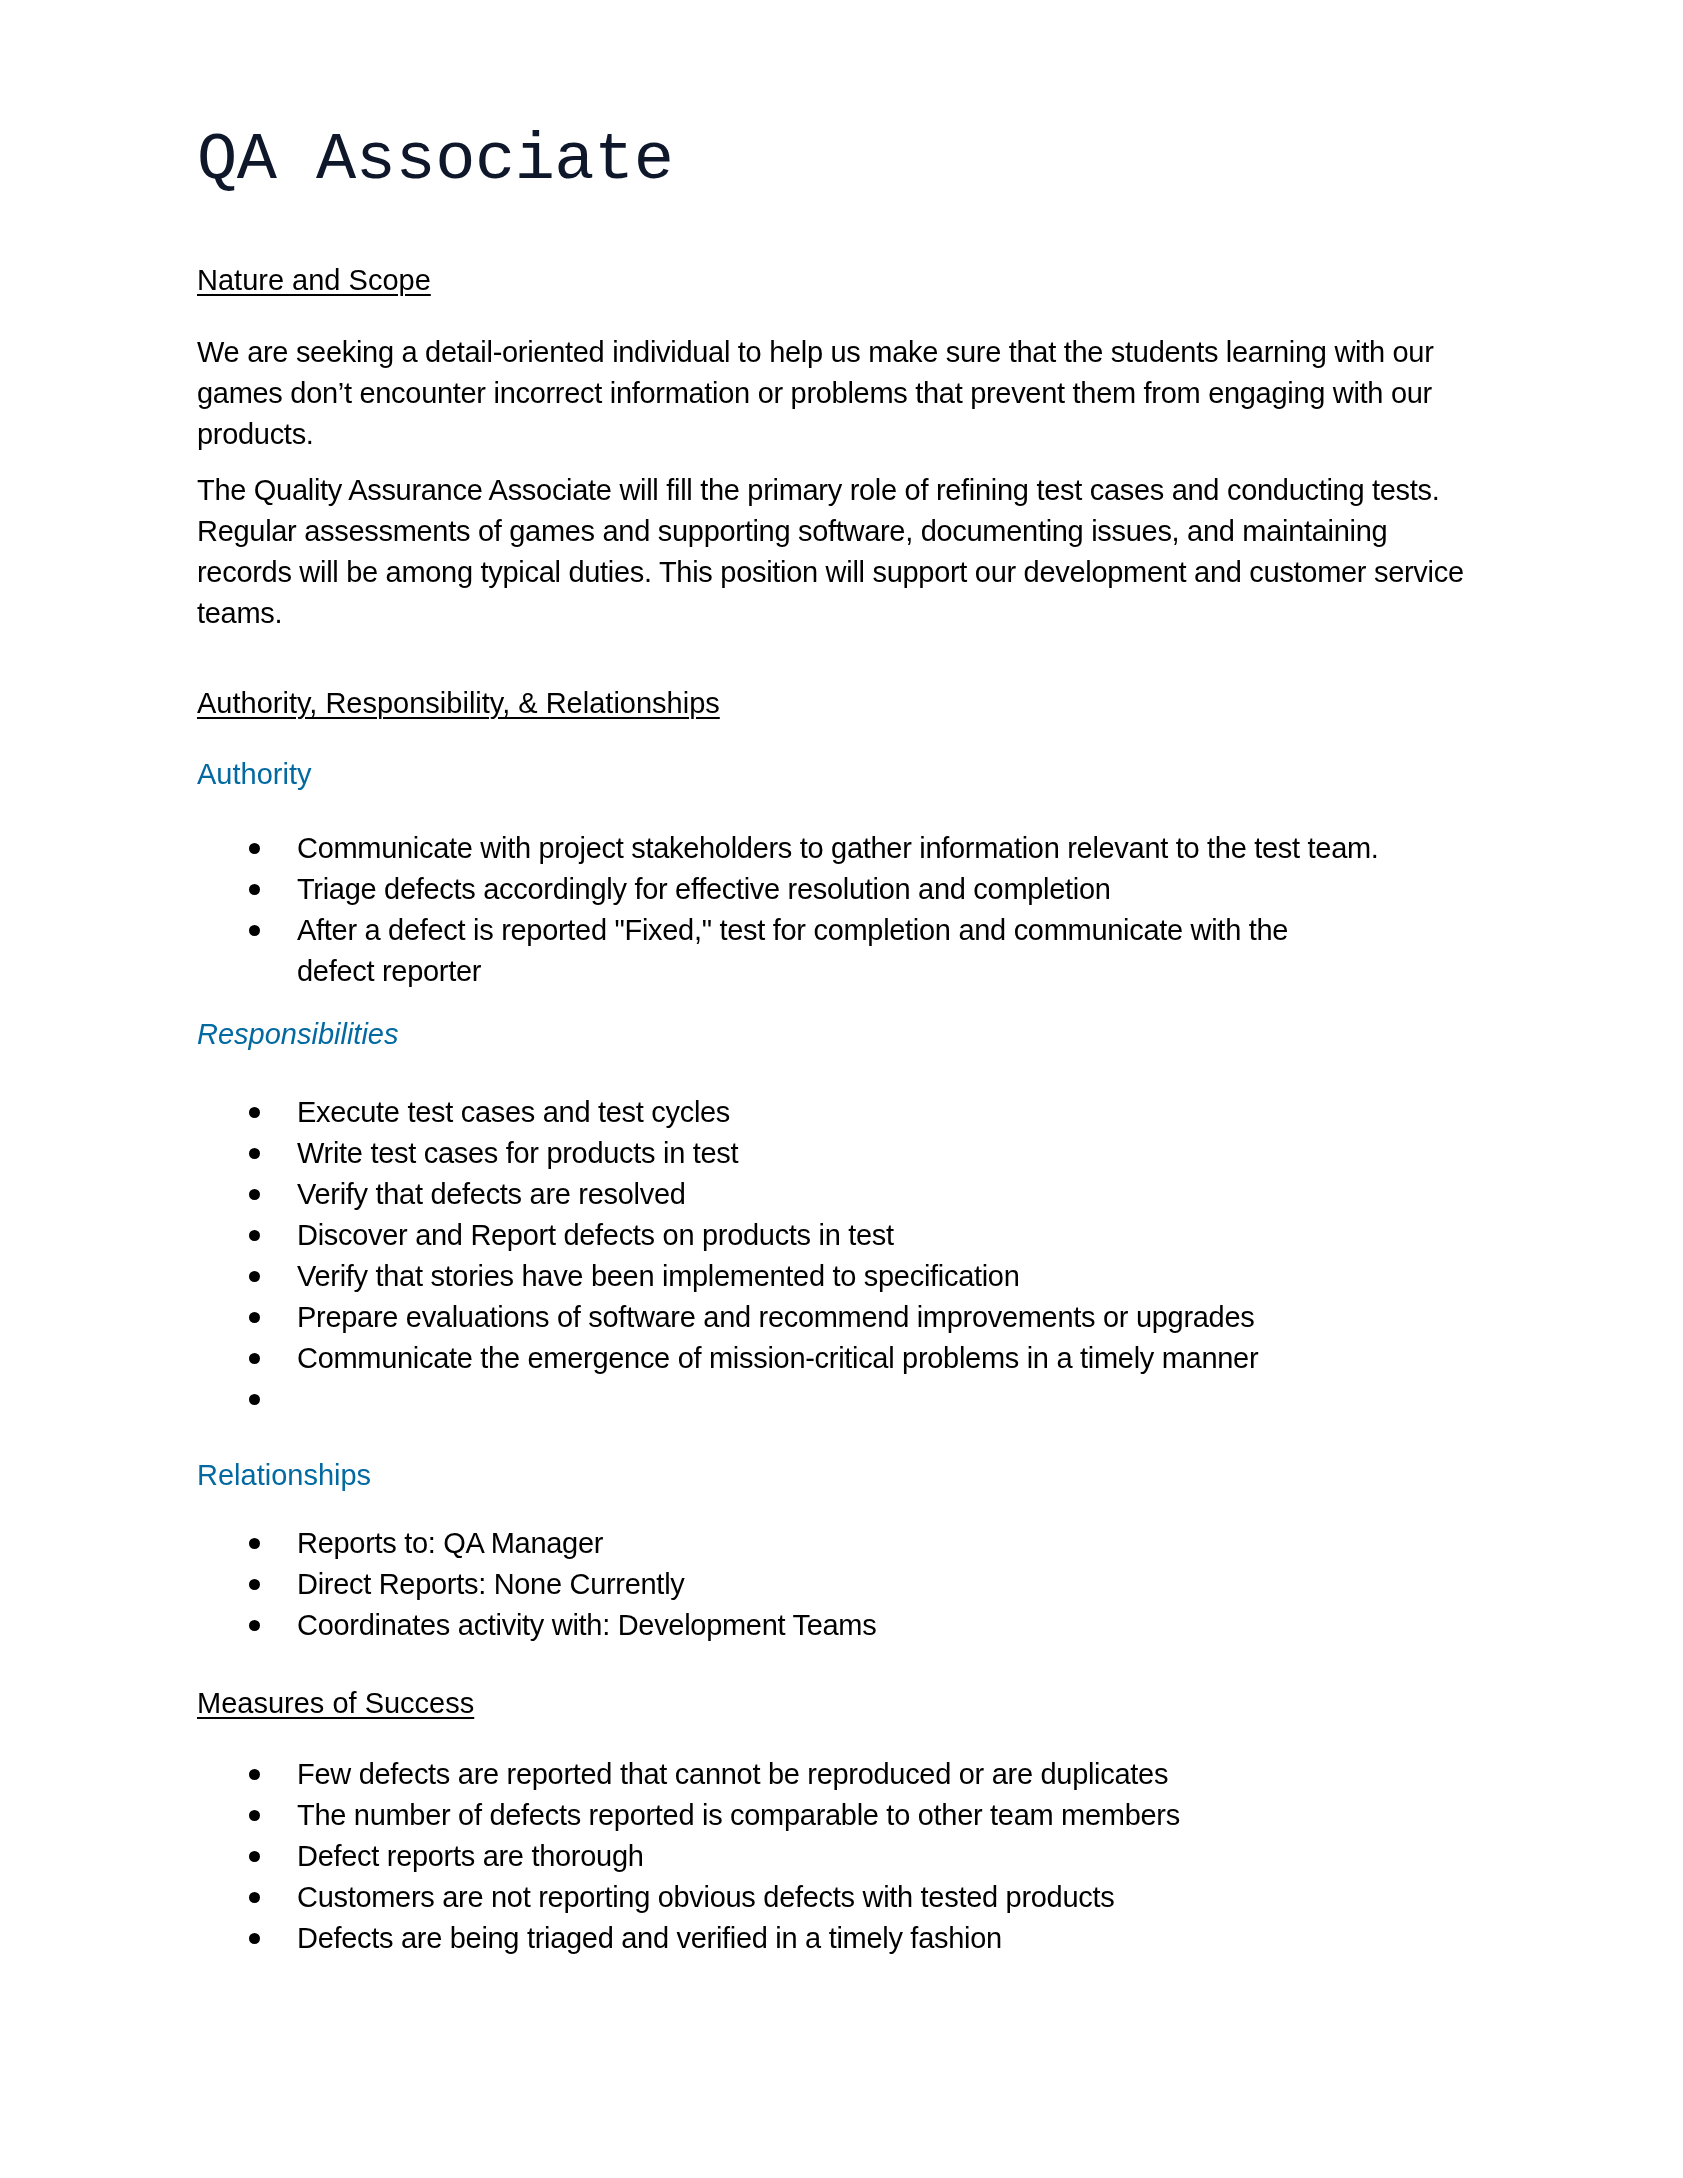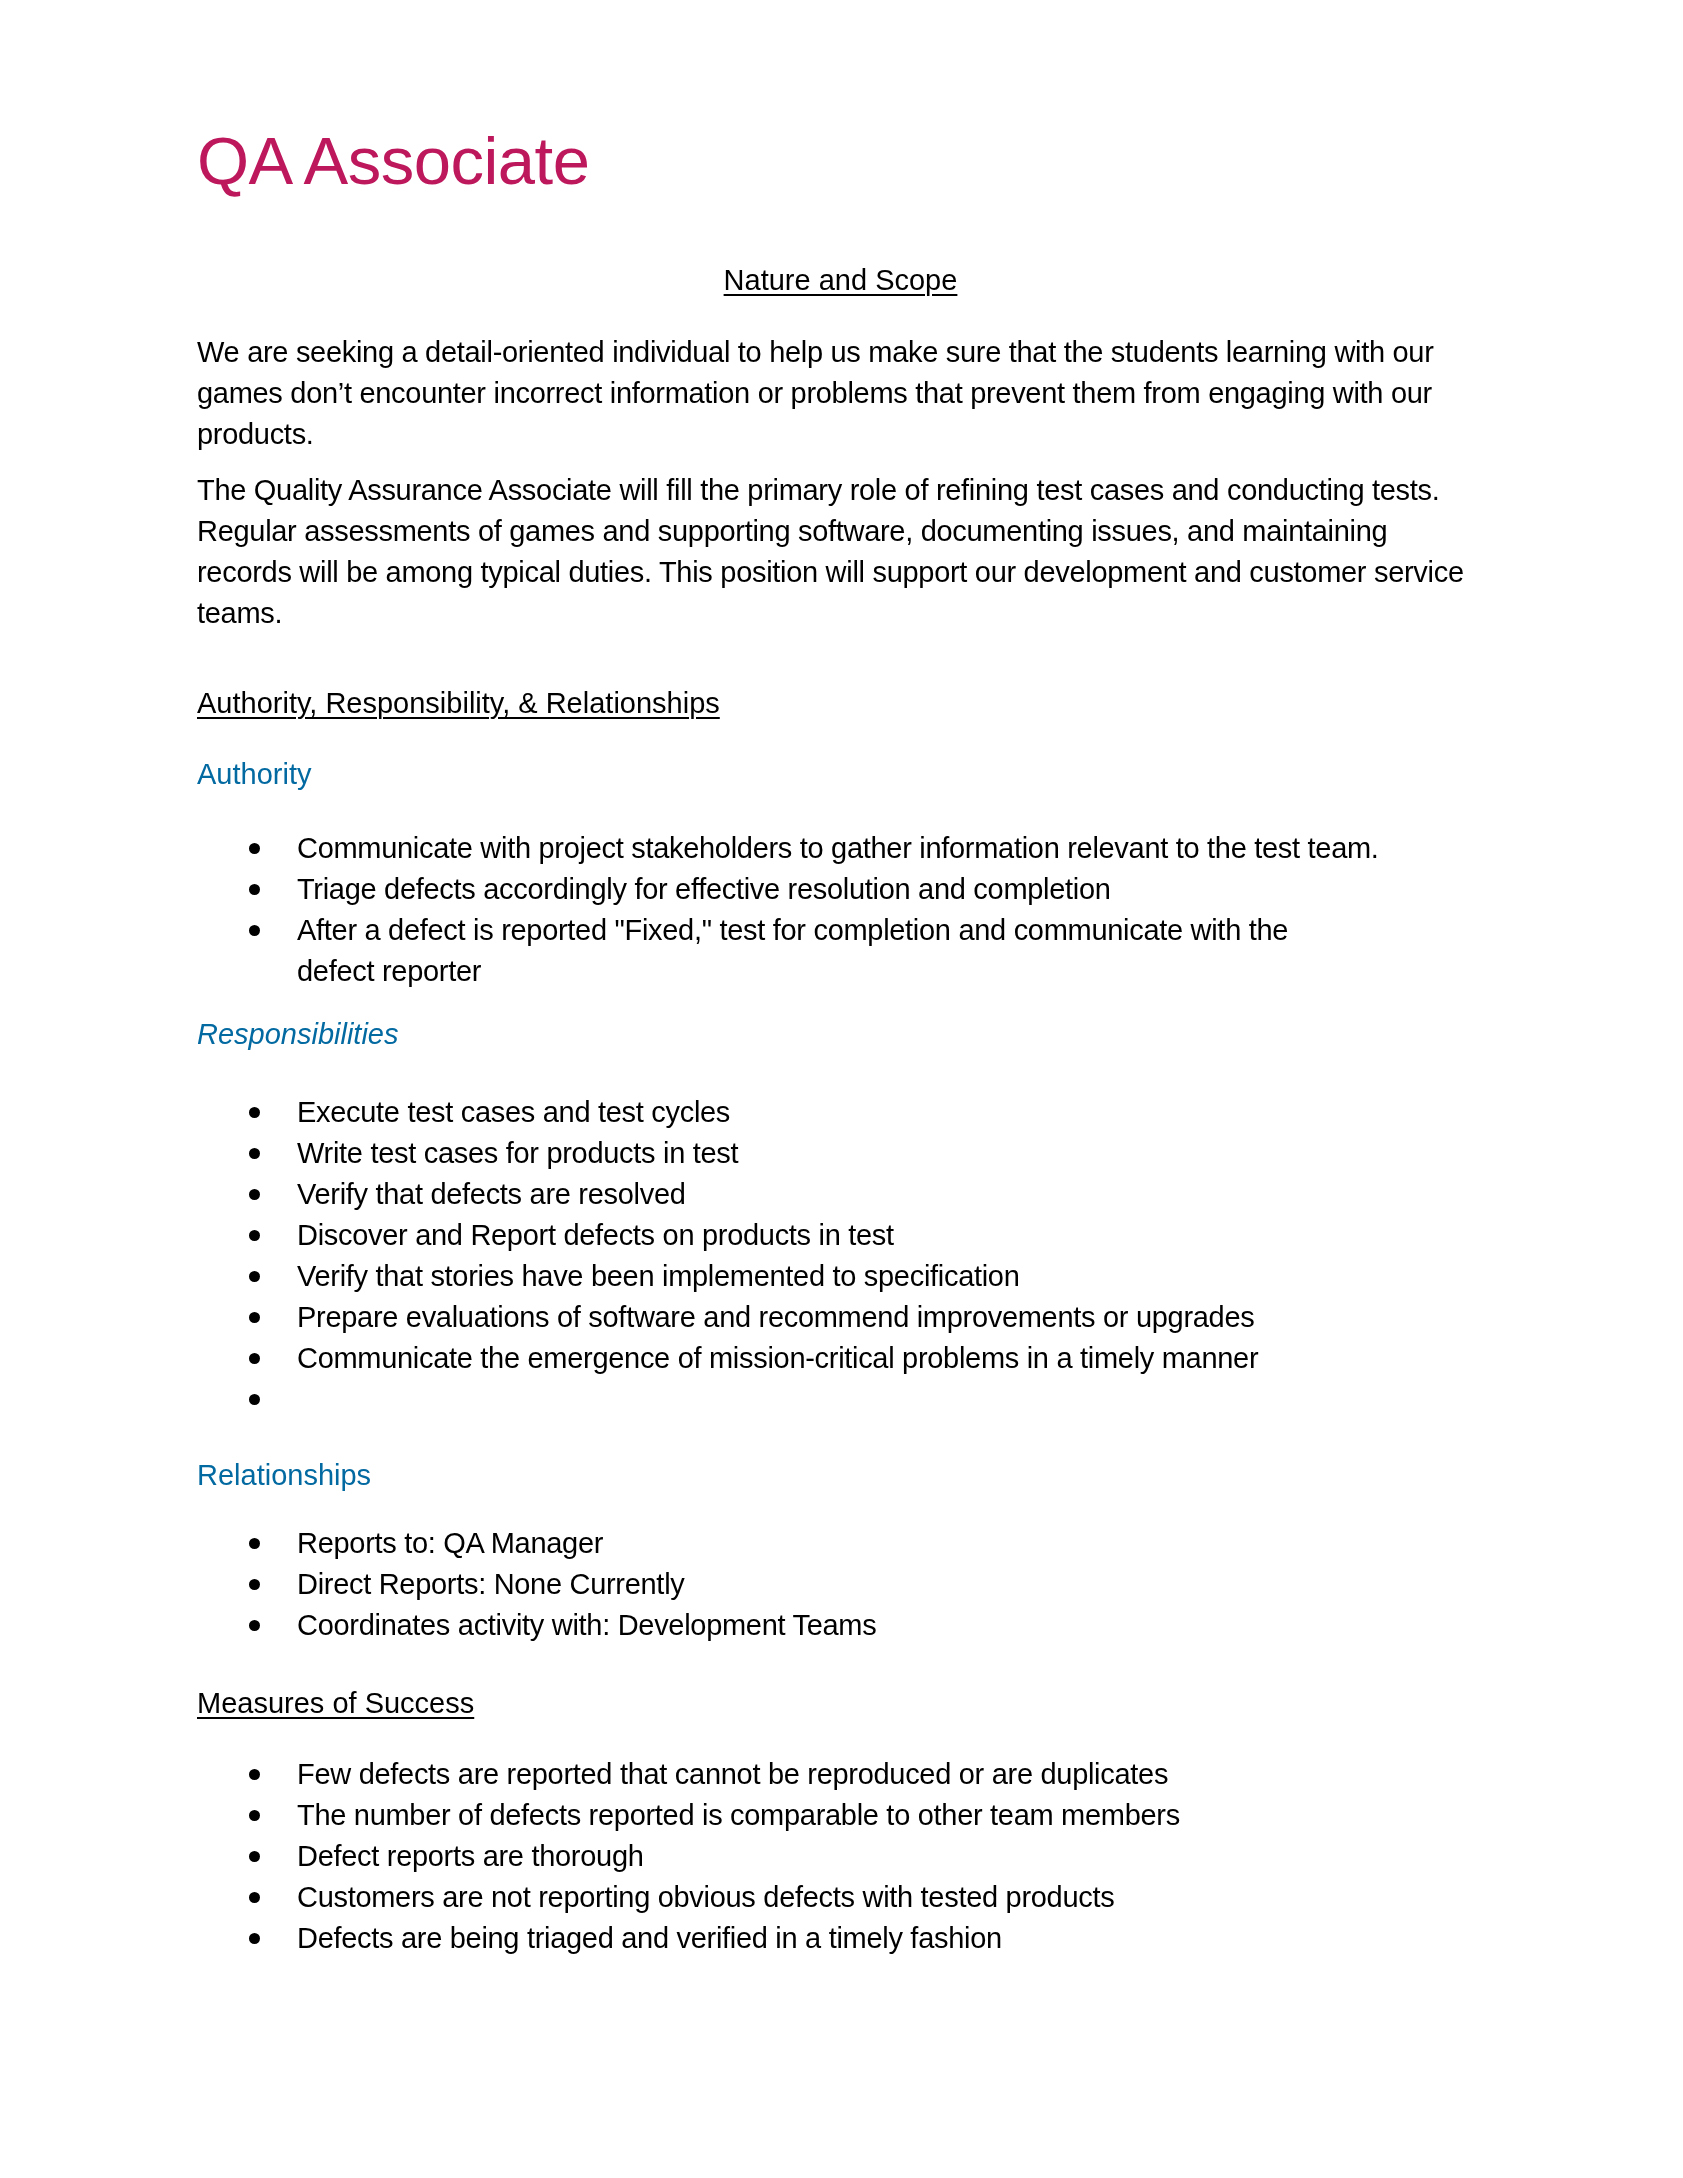--- a/index.html
+++ b/index.html
@@ -1,35 +1,35 @@
 <!DOCTYPE html>
 <html><head>
 <meta charset="utf-8">
 <style>
   html, body { margin: 0; padding: 0; background: #ffffff; }
   body { width: 1683px; height: 2178px; position: relative; overflow: hidden;
          font-family: "Liberation Sans", "DejaVu Sans", sans-serif; color: #000; }
   .page { position: absolute; left: 0; top: 0; width: 1683px; height: 2178px; background: #fff; }
   .blk { position: absolute; left: 197px; width: 1287px; }
-  .title { font-size: 67px; line-height: 79px; color: #be185d; font-weight: normal; margin: 0; letter-spacing: -0.5px; }
+  .title { font-size: 67px; line-height: 79px; color: #0f172a; font-weight: normal; margin: 0; letter-spacing: -0.5px; font-family: Liberation Mono, monospace; }
   .h-ul { font-size: 29px; line-height: 41px; text-decoration: underline; text-decoration-thickness: 2px; text-underline-offset: 4px; color: #000; margin: 0; }
   .sub { font-size: 29px; line-height: 41px; color: #0369a1; margin: 0; }
   .para { font-size: 29px; line-height: 41px; color: #000; margin: 0; letter-spacing: -0.3px; }
   ul.bl { list-style: none; margin: 0; padding: 0; }
   ul.bl li { position: relative; padding-left: 100px; font-size: 29px; line-height: 41px; letter-spacing: -0.3px; }
   ul.bl li .dot { position: absolute; left: 52px; top: 15px; width: 11px; height: 11px; border-radius: 50%; background: #000; }
 </style>
 </head>
 <body>
 
 <div class="page">
 
   <h1 class="blk title" style="top:121px;">QA Associate</h1>
 
-  <div class="blk h-ul" style="top:260px;text-align:center;">Nature and Scope</div>
+  <div class="blk h-ul" style="top:260px;">Nature and Scope</div>
 
   <p class="blk para" style="top:332px; width:1277px;">We are seeking a detail-oriented individual to help us make sure that the students learning with our games don’t encounter incorrect information or problems that prevent them from engaging with our products.</p>
 
   <p class="blk para" style="top:470px; width:1277px;">The Quality Assurance Associate will fill the primary role of refining test cases and conducting tests. Regular assessments of games and supporting software, documenting issues, and maintaining records will be among typical duties. This position will support our development and customer service teams.</p>
 
   <div class="blk h-ul" style="top:683px;">Authority, Responsibility, &amp; Relationships</div>
 
   <div class="blk sub" style="top:754px;">Authority</div>
 
   <ul class="blk bl" style="top:828px; width:1287px;">

